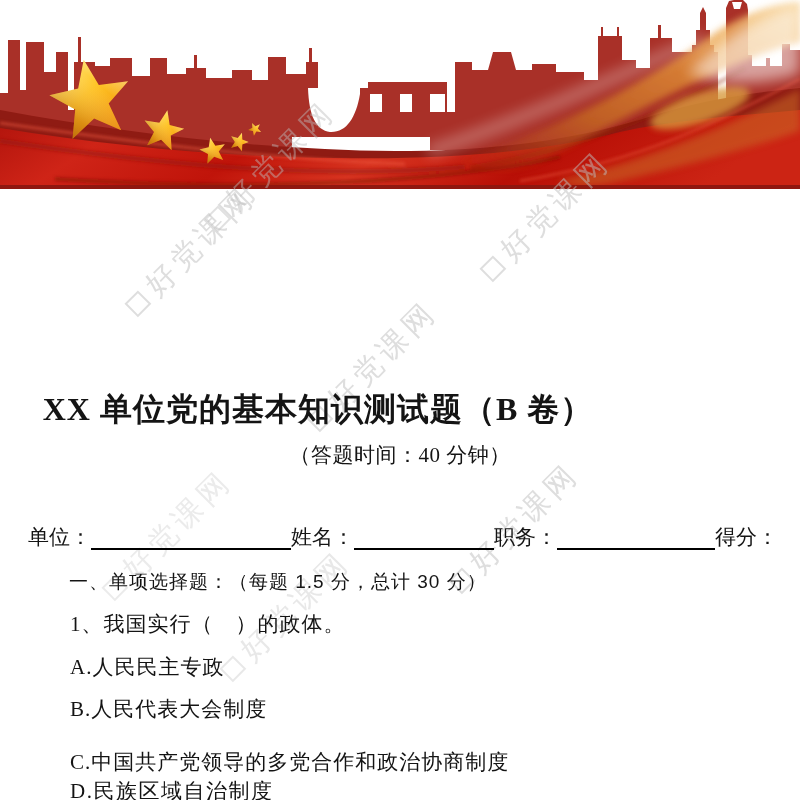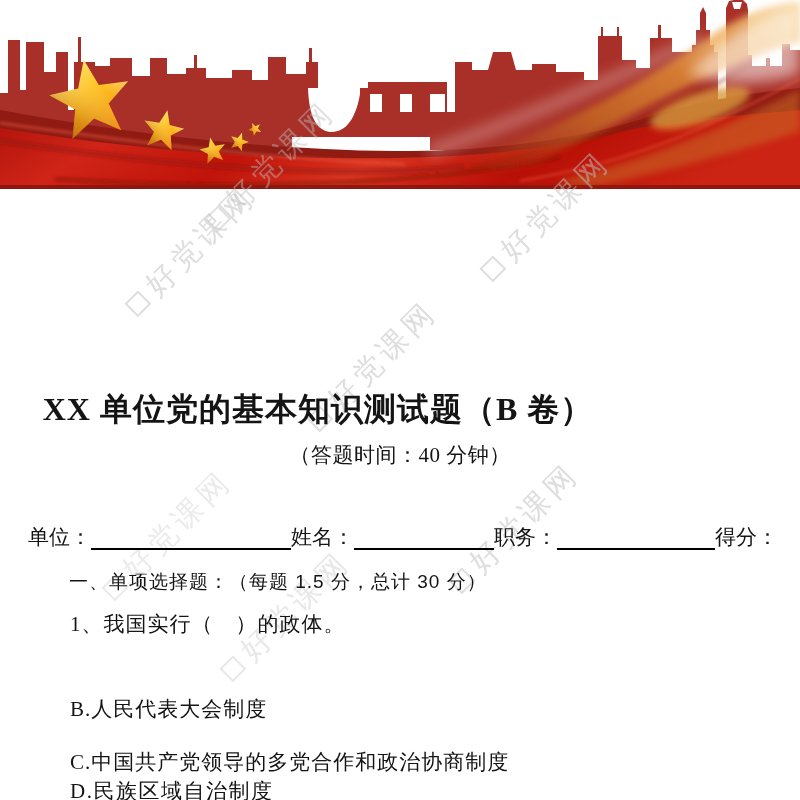--- a/index.html
+++ b/index.html
@@ -186,18 +186,19 @@
       <span class="lbl">姓名：</span>
       <span class="blank b2"></span>
       <span class="lbl">职务：</span>
       <span class="blank b3"></span>
       <span class="lbl">得分：</span>
     </div>
 
     <div class="heading">一、单项选择题：（每题 1.5 分，总计 30 分）</div>
 
     <div class="qrow q1">1、我国实行（　）的政体。</div>
+    <div class="qrow oA">A.人民民主专政</div>
     <div class="qrow oB">B.人民代表大会制度</div>
     <div class="qrow oC">C.中国共产党领导的多党合作和政治协商制度</div>
     <div class="qrow oD">D.民族区域自治制度</div>
   </div>
 
 </div>
 
 </body></html>

